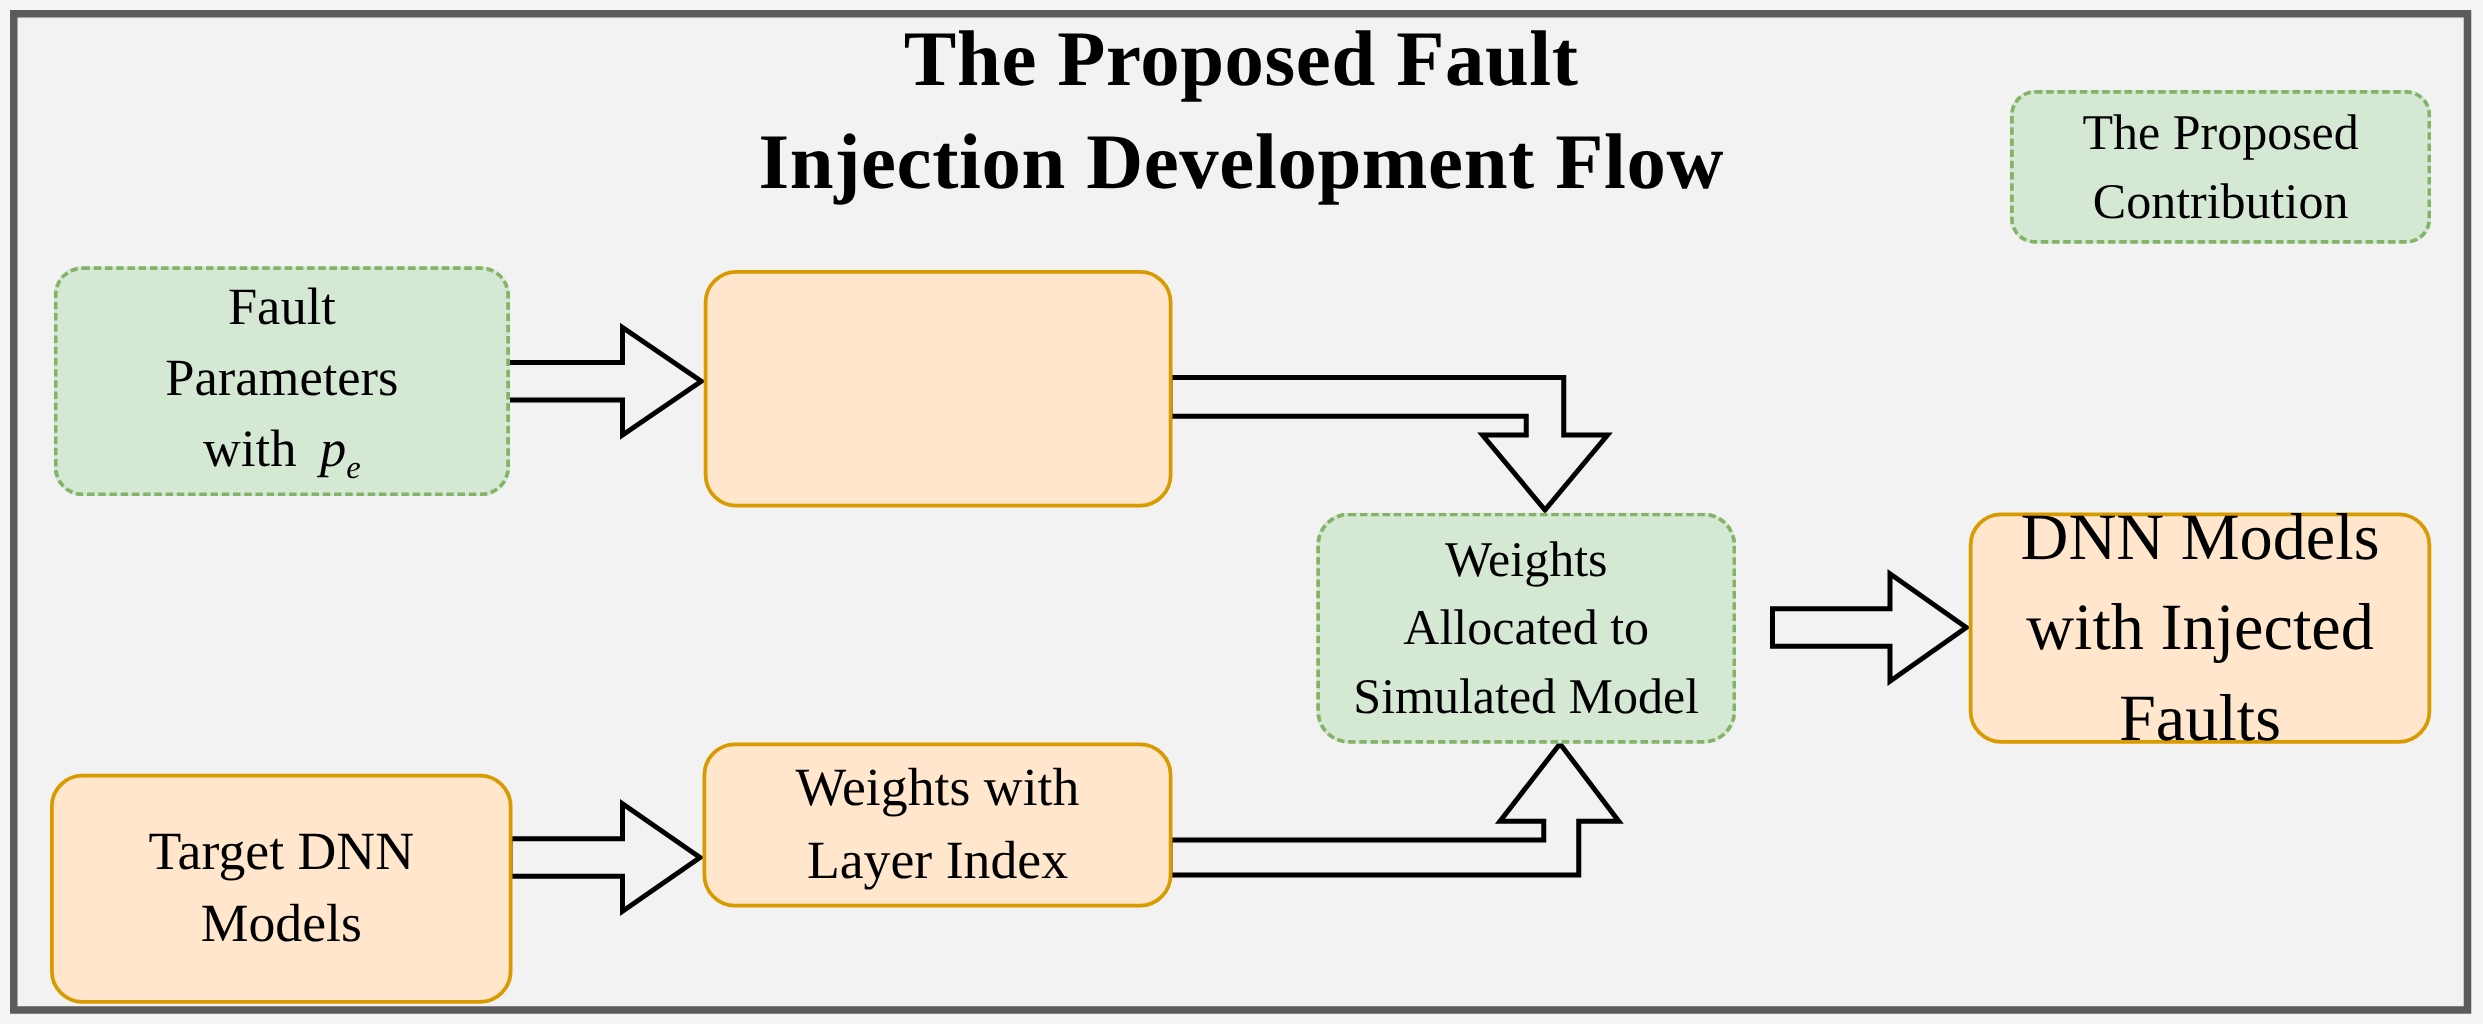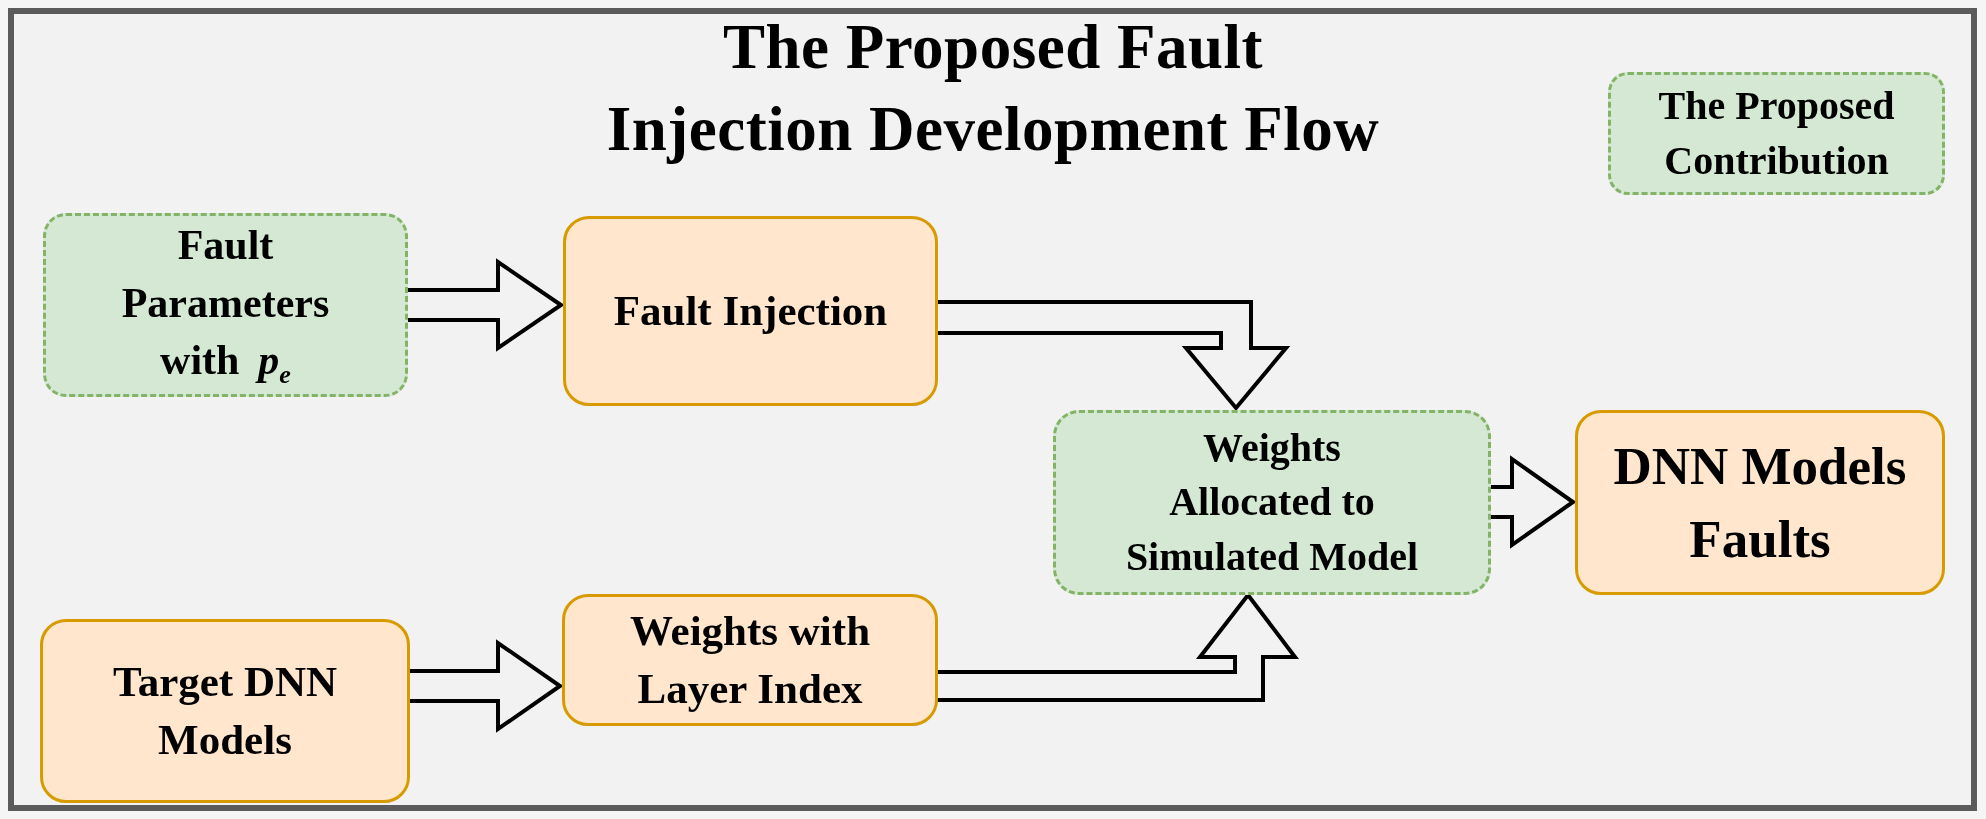--- a/index.html
+++ b/index.html
@@ -42,36 +42,35 @@
     position: absolute;
     z-index: 2;
     display: flex;
     flex-direction: column;
     justify-content: center;
     align-items: center;
     text-align: center;
     line-height: 1.36;
     box-sizing: border-box;
     border-radius: 26px;
-    font-weight: bold;
   }
   .node.green {
     background: var(--green-fill, #d5e8d4);
     border: 3.5px dashed var(--green-stroke, #82b366);
   }
   .node.orange {
     background: var(--orange-fill, #ffe6cc);
     border: 3.5px solid var(--orange-stroke, #d79b00);
   }
   .math-sym { margin-left: 0.45em; font-style: italic; }
   .math-sym sub { font-size: 0.62em; font-style: italic; }
 
   #node-fault-parameters          { left: 43px;   top: 213px; width: 365px; height: 184px; font-size: 42px; border-radius: 23px; }
   #node-fault-injection-simulation{ left: 563px;  top: 216px; width: 375px; height: 190px; font-size: 43px; }
-  #node-weights-allocated         { left: 1053px; top: 410px; width: 438px; height: 185px; font-size: 40px; }
+  #node-weights-allocated         { left: 1053px; top: 410px; width: 336px; height: 185px; font-size: 40px; }
   #node-dnn-models                { left: 1575px; top: 410px; width: 370px; height: 185px; font-size: 53px; }
   #node-target-dnn                { left: 40px;   top: 594px; width: 370px; height: 184px; font-size: 43px; margin-top: 25px; }
   #node-weights-layer             { left: 562px;  top: 594px; width: 376px; height: 132px; font-size: 43px; }
   #legend-box                     { left: 1608px; top: 72px;  width: 337px; height: 123px; font-size: 40px; border-radius: 20px; }
 </style>
 </head>
 <body>
 
 <div id="frame"></div>
 
@@ -100,31 +99,31 @@
 
 <div id="node-fault-parameters" class="node green">
   <div>Fault</div>
   <div>Parameters</div>
   <div>
     <span>with</span><span class="math-sym"><i>p</i><sub>e</sub></span>
   </div>
 </div>
 
 <div id="node-fault-injection-simulation" class="node orange">
-  <div>Fault Injection</div>
 </div>
 
 <div id="node-weights-allocated" class="node green">
   <div>Weights</div>
   <div>Allocated to</div>
   <div>Simulated Model</div>
 </div>
 
 <div id="node-dnn-models" class="node orange">
   <div>DNN Models</div>
+  <div>with Injected</div>
   <div>Faults</div>
 </div>
 
 <div id="node-target-dnn" class="node orange">
   <div>Target DNN</div>
   <div>Models</div>
 </div>
 
 <div id="node-weights-layer" class="node orange">
   <div>Weights with</div>

